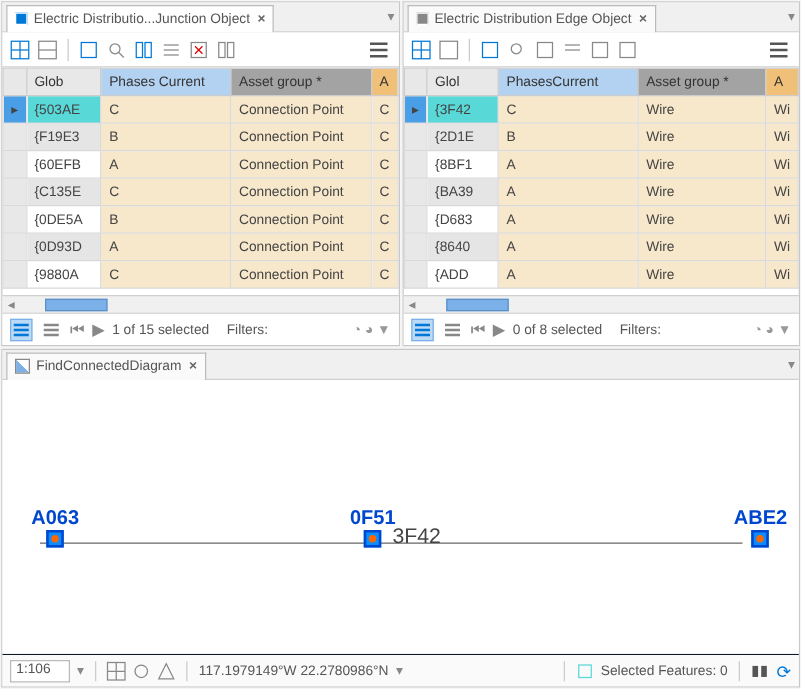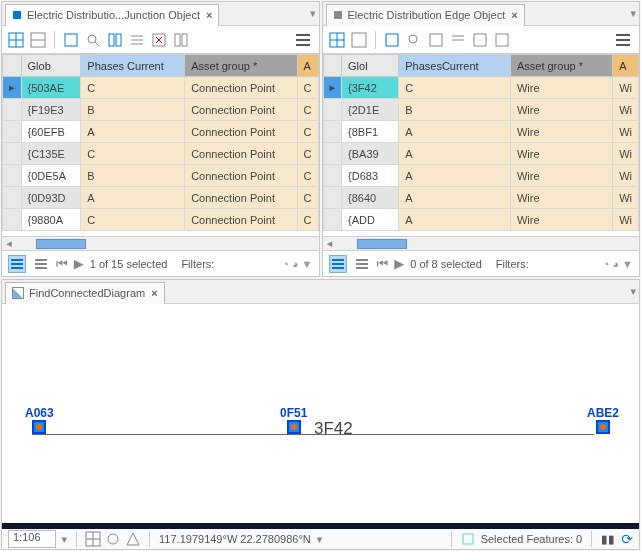--- a/index.html
+++ b/index.html
@@ -41,26 +41,26 @@
 .status .view-btn.active{background:#bcd9f5;border:1px solid #7bb1e8;}
 .status .lines{display:flex;flex-direction:column;gap:2px;}
 .status .lines div{width:12px;height:2px;background:#0078d7;}
 .status .lines.gray div{background:#888;}
 .status .arrow{color:#888;font-size:13px;}
 .status .txt{color:#555;}
 .status .filter-ico{color:#999;margin-left:auto;display:flex;gap:4px;}
 .diagram-panel { flex:1;background:#fff;border:1px solid #c8c8c8;margin:1px;display:flex;flex-direction:column;}
 .diagram-canvas{flex:1;position:relative;background:#fff;}
 .node{position:absolute;display:flex;flex-direction:column;align-items:center;}
-.node .lbl{color:#0047d0;font-weight:bold;font-size:12px;}
+.node .lbl{color:#0047d0;font-weight:bold;font-size:16px;}
 .node .dot{width:14px;height:14px;background:#0a8dff;border:2px solid #0047d0;display:flex;align-items:center;justify-content:center;}
 .node .dot .inner{width:6px;height:6px;background:#ff6600;border-radius:50%;}
 .edge{position:absolute;height:1px;background:#666;}
 .edge-lbl{position:absolute;color:#444;font-size:17px;}
-.bottom-bar{height:26px;border-top:6px solid #0f172a;background:#fafafa;display:flex;align-items:center;padding:2px 6px;gap:6px;color:#555;}
+.bottom-bar{height:26px;border-top:1px solid #0f172a;background:#fafafa;display:flex;align-items:center;padding:2px 6px;gap:6px;color:#555;}
 .bottom-bar .sep{width:1px;height:16px;background:#ccc;margin:0 3px;}
 .bottom-bar select,.bottom-bar .scale{border:1px solid #bbb;height:18px;padding:0 14px 0 4px;background:#fff;}
 .bottom-bar .ico{width:14px;height:14px;display:inline-block;}
 .bottom-bar .spacer{flex:1;}
 svg{overflow:visible;}
 </style>
 </head>
 <body>
 
 <div class="panel-row">

